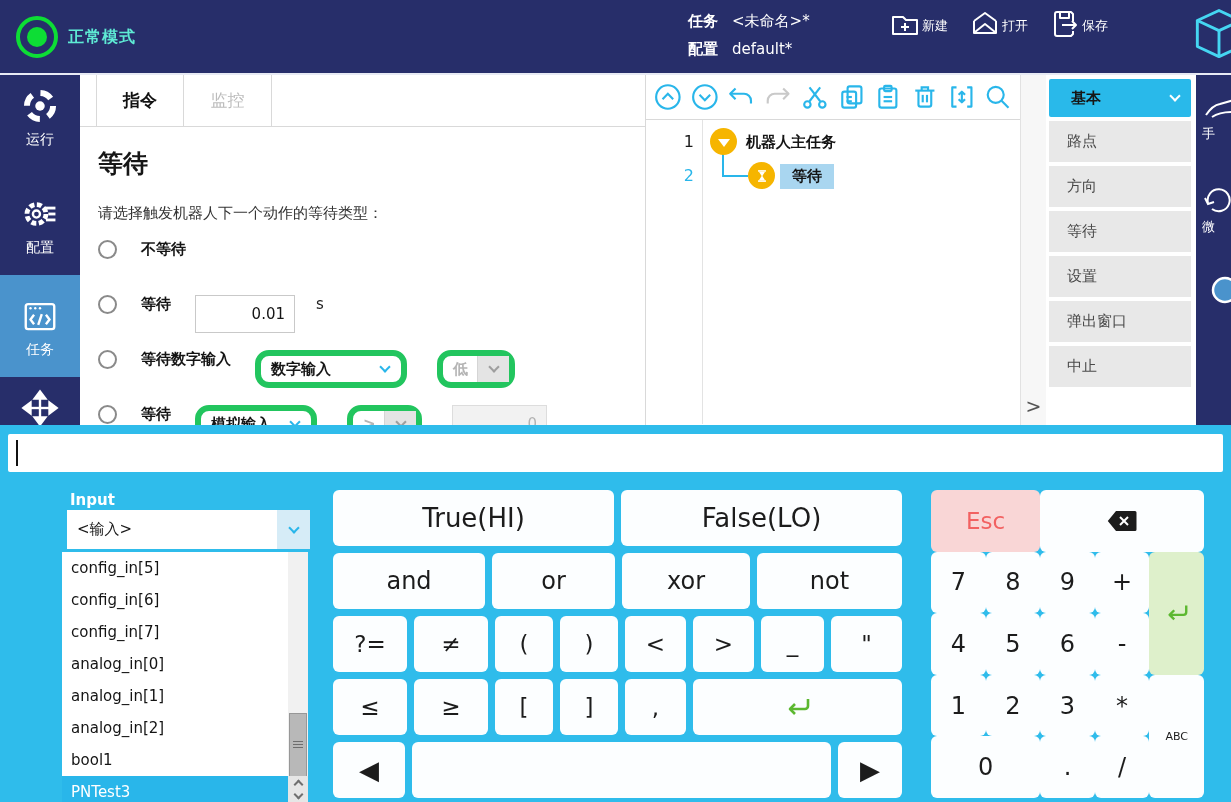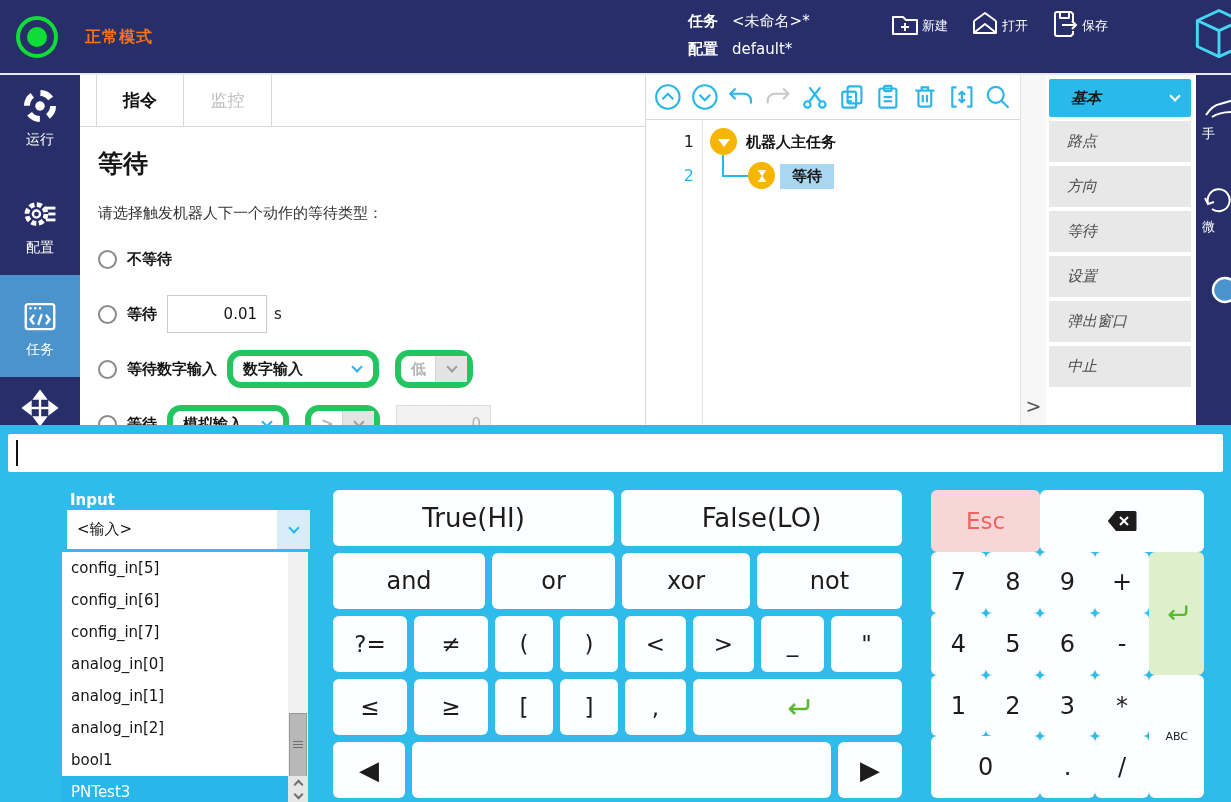--- a/index.html
+++ b/index.html
@@ -4,21 +4,21 @@
 <style>
   * { margin:0; padding:0; box-sizing:border-box; }
   body { font-family:"DejaVu Sans","Liberation Sans",sans-serif; }
   .screen { position:relative; width:1231px; height:802px; background:#fff; overflow:hidden; }
 
   
   .topbar { position:absolute; left:0; top:0; width:1231px; height:75px; background:#272e6a; border-bottom:2px solid #e7eaf4; }
   .status { position:absolute; left:16px; top:16px; display:flex; align-items:center; }
   .status-ring { width:42px; height:42px; border:4px solid #0ddd35; border-radius:50%; display:flex; align-items:center; justify-content:center; }
   .status-dot { width:20px; height:20px; background:#0ddd35; border-radius:50%; }
-  .mode-label { color:#f97316; font-size:16px; font-weight:bold; margin-left:27px; letter-spacing:1px; }
+  .mode-label { color:#5eead4; font-size:16px; font-weight:bold; margin-left:10px; letter-spacing:1px; }
   .taskinfo { position:absolute; left:688px; top:12px; color:#fff; font-size:15px; }
   .taskinfo .row { display:flex; margin-bottom:9px; }
   .taskinfo .lbl { font-weight:bold; margin-right:14px; }
   .topactions { position:absolute; left:888px; top:8px; display:flex; gap:18px; }
   .topaction { width:62px; display:flex; flex-direction:row; align-items:center; color:#fff; font-size:13px; cursor:pointer; }
   .topaction svg { width:34px; height:32px; margin-bottom:3px; }
   .corner-cube { position:absolute; right:-14px; top:6px; }
 
   
   .sidebar { position:absolute; left:0; top:75px; width:80px; height:350px; background:#272e6a; }
@@ -30,21 +30,21 @@
   
   .content { position:absolute; left:80px; top:75px; width:565px; height:350px; background:#fff; }
   .tabs { height:52px; display:flex; padding-left:16px; border-bottom:1px solid #d9d9d9; }
   .tab { width:88px; display:flex; align-items:center; justify-content:center; font-size:17px; border-right:1px solid #d9d9d9; cursor:pointer; }
   .tab:first-child { border-left:1px solid #d9d9d9; }
   .tab.active { font-weight:bold; color:#111; }
   .tab.inactive { color:#bcbcbc; }
   .form { padding:20px 0 0 18px; }
   .form-title { font-size:25px; font-weight:600; color:#161616; }
   .form-desc { font-size:15px; color:#333; margin-top:24px; }
-  .opt-row { display:flex; align-items:center; margin-top:17px; height:38px; }
+  .opt-row { display:flex; margin-top:17px; height:38px;gap:14px; }
   .radio { width:19px; height:19px; border:2px solid #8a8a8a; border-radius:50%; background:#fff; margin-right:10px; flex:none; cursor:pointer; }
   .opt-label { font-size:15px; font-weight:600; color:#141414; margin-right:10px; white-space:nowrap; }
   .txt-input { height:38px; border:1px solid #c9c9c9; background:#fff; font-size:15px; color:#161616; display:flex; align-items:center; justify-content:flex-end; padding:0 9px; }
   .txt-input.disabled { background:#f2f2f2; border-color:#ddd; color:#b3b3b3; }
   .unit { font-size:15px; color:#222; margin-left:7px; }
   .select { height:38px; border:6px solid #22c55e; background:#fff; display:flex; align-items:center; border-radius:14px; cursor:pointer; }
   .select .sel-text { font-size:15px; font-weight:600; color:#161616; padding-left:10px; flex:1; white-space:nowrap; }
   .select .chevzone { width:32px; display:flex; align-items:center; justify-content:center; align-self:stretch; }
   .chev { width:8px; height:8px; border-right:2px solid #29b6ea; border-bottom:2px solid #29b6ea; transform:rotate(45deg); margin-top:-4px; }
   .select.disabled .sel-text { color:#b5b5b5; font-weight:600; }
@@ -63,21 +63,21 @@
   .node-ico.i1 { left:64px; top:8px; } .node-ico.i2 { left:102px; top:42px; }
   .tri-down { width:0; height:0; border-left:6px solid transparent; border-right:6px solid transparent; border-top:8px solid #fff; margin-top:2px; }
   .elbow { position:absolute; left:76px; top:33px; width:26px; height:24px; border-left:2px solid #29b6ea; border-bottom:2px solid #29b6ea; }
   .tlabel { position:absolute; font-size:15px; font-weight:600; color:#141414; cursor:pointer; }
   .tl1 { left:100px; top:13px; }
   .tl2 { left:134px; top:44px; background:#a9d6f0; padding:3px 12px; }
 
   
   .toggle-strip { position:absolute; left:1020px; top:75px; width:26px; height:350px; background:#f7f7f7; border-left:1px solid #e2e2e2; }
   .toggle-glyph { position:absolute; bottom:8px; left:0; width:100%; text-align:center; font-size:19px; color:#555; cursor:pointer; }
-  .cmd-panel { position:absolute; left:1046px; top:75px; width:150px; height:432px; background:#fff; padding:4px 5px 0 3px;font-style:italic; }
+  .cmd-panel { position:absolute; left:1046px; top:75px; width:150px; height:432px; background:#fff; padding:4px 5px 0 3px; }
   .cmd-header { height:38px; background:#29b9ea; display:flex; align-items:center; border-radius:2px; cursor:pointer; }
   .cmd-header .hlabel { flex:1; font-size:15px; font-weight:bold; color:#161616; padding-left:22px; }
   .cmd-header .chev { border-color:#fff; margin-right:12px; }
   .cmd-item { height:41px; background:#e8e8e8; margin-top:4px; display:flex; align-items:center; font-size:15px; color:#4a4a4a; padding-left:18px; cursor:pointer; }
 
   
   .right-strip { position:absolute; left:1196px; top:75px; width:35px; height:350px; background:#272e6a; overflow:hidden; color:#fff; }
   .rs-label { position:absolute; left:6px; font-size:13px; }
   .right-strip svg { position:absolute; }
 

